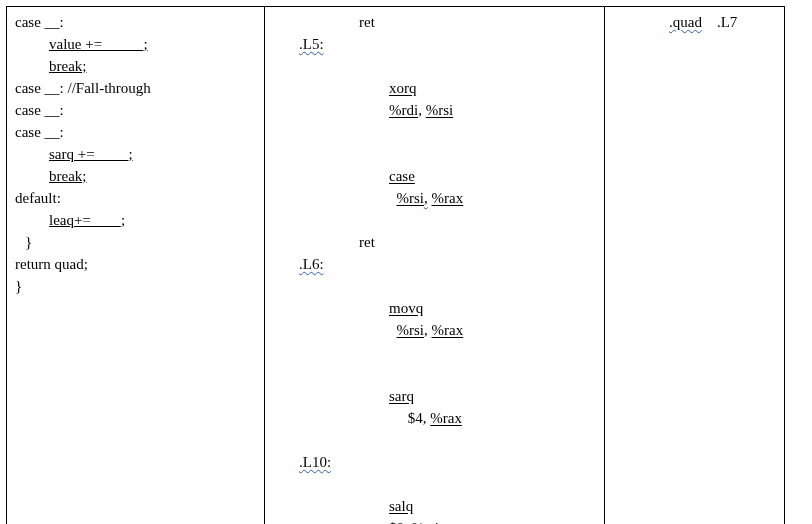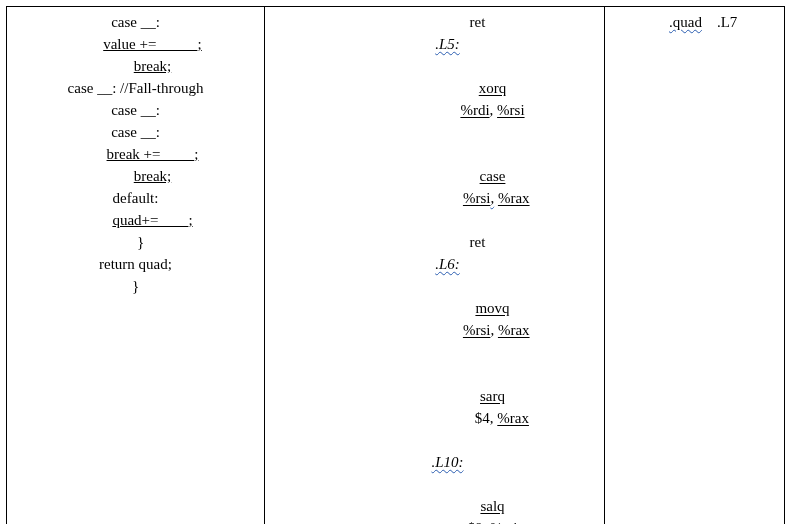--- a/index.html
+++ b/index.html
@@ -23,27 +23,27 @@
   }
   table.outer td {
     border: 1px solid #000;
     vertical-align: top;
     padding: 4px 8px 8px 8px;
   }
   .col-c  { width: 258px; }
   .col-asm { width: 340px; }
   .col-r  { width: 180px; }
 
-  .line { white-space: pre; line-height: 22px; text-align: center; }
+  .line { white-space: pre; line-height: 22px; }
 
   .ind1 { padding-left: 34px; text-decoration: underline; }
   .ind2 { padding-left: 10px; }
 
   
-  .lbl  { padding-left: 26px; font-style: italic; }   
+  .lbl  { padding-left: 26px; }   
   .op   { padding-left: 86px; }   
 
   
   .sq-red {
     text-decoration-line: underline;
     text-decoration-style: wavy;
     text-decoration-color: #d10000;
     text-decoration-thickness: 1px;
     text-underline-offset: 2px;
     text-decoration: underline;
@@ -77,24 +77,24 @@
   <tbody>
         <tr>
 
     <td>
       <div class="line">case __:</div>
       <div class="line ind1">value += _____;</div>
       <div class="line ind1">break;</div>
       <div class="line">case __: //Fall-through</div>
       <div class="line">case __:</div>
       <div class="line">case __:</div>
-      <div class="line ind1">break += ____;</div>
+      <div class="line ind1">sarq += ____;</div>
       <div class="line ind1">break;</div>
       <div class="line">default:</div>
-      <div class="line ind1">quad+=____;</div>
+      <div class="line ind1">leaq+=____;</div>
       <div class="line ind2">}</div>
       <div class="line">return quad;</div>
       <div class="line">}</div>
     </td>
 
     <td>
       <div class="line op"><span>ret</span></div>
 
       <div class="line lbl"><span class="sq-blue">.L5:</span></div>
       <div class="line op">

